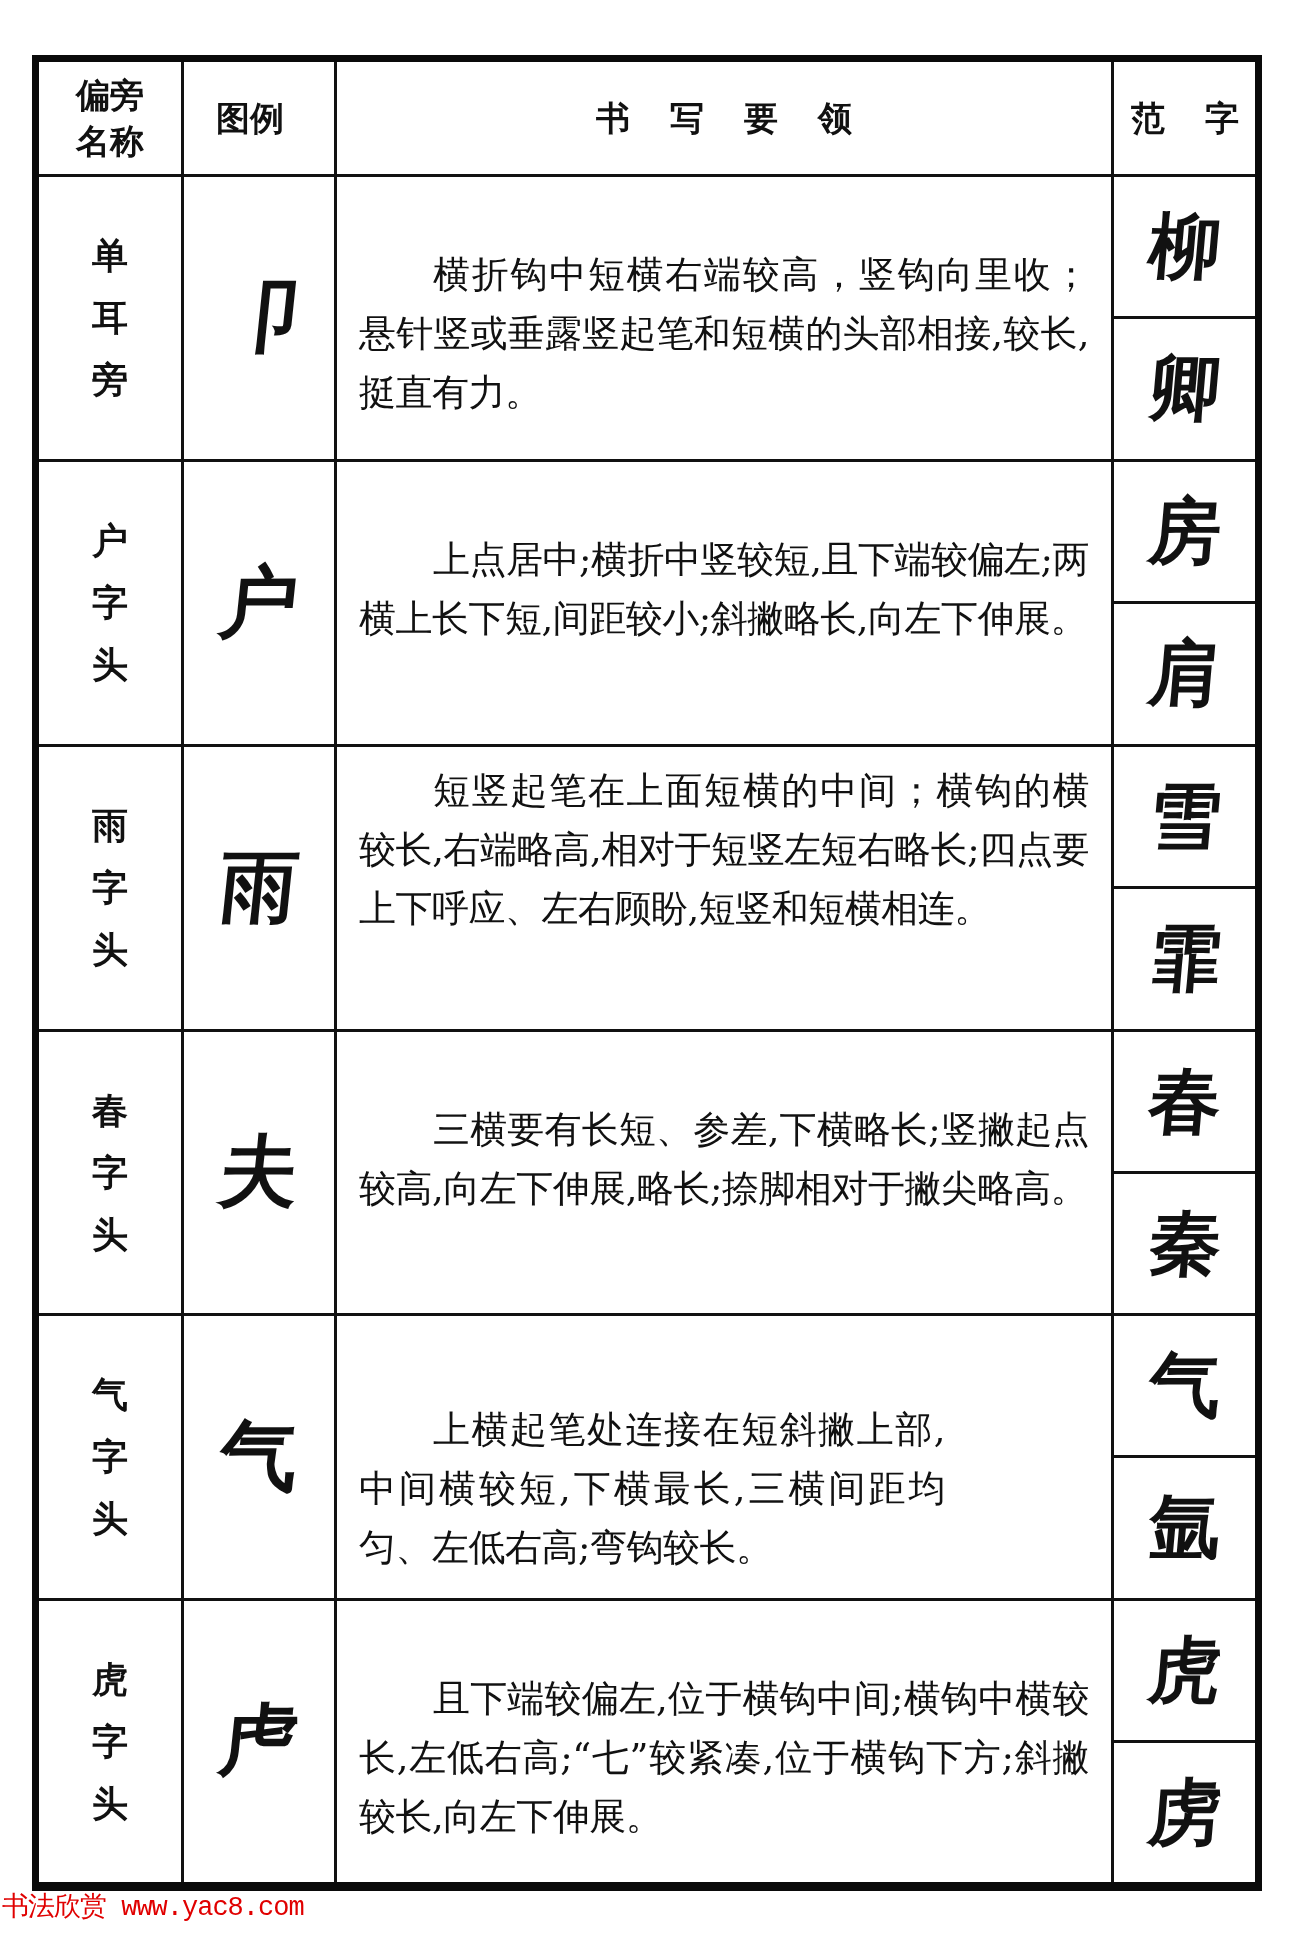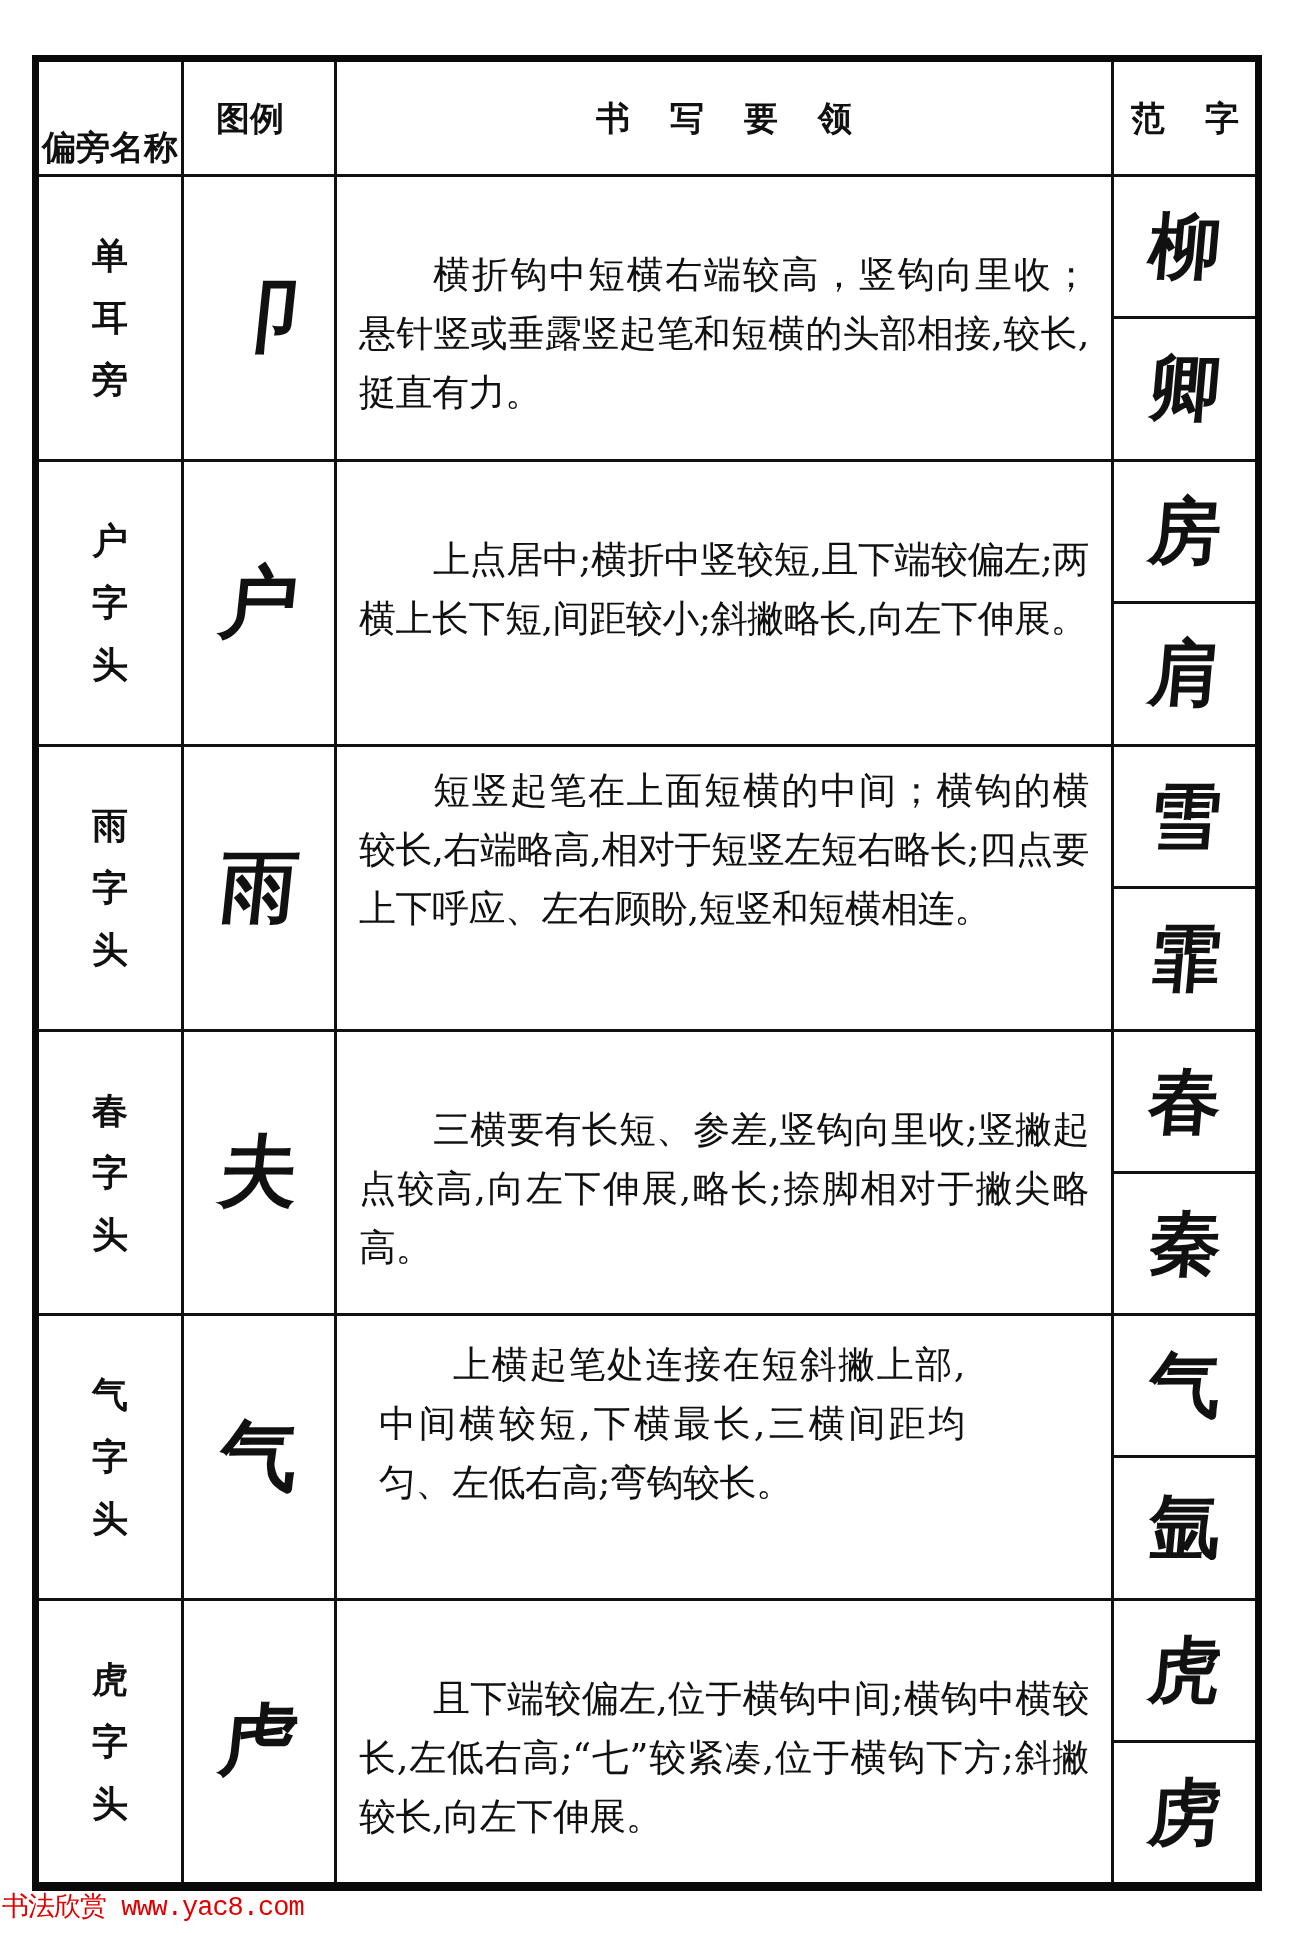--- a/index.html
+++ b/index.html
@@ -38,21 +38,21 @@
   <div class="hline" style="left:0;right:0;top:1251px;"></div>
   <div class="hline" style="left:0;right:0;top:1536px;"></div>
 
   <div class="hline" style="left:1072px;right:0;top:254px;"></div>
   <div class="hline" style="left:1072px;right:0;top:539px;"></div>
   <div class="hline" style="left:1072px;right:0;top:824px;"></div>
   <div class="hline" style="left:1072px;right:0;top:1109px;"></div>
   <div class="hline" style="left:1072px;right:0;top:1393px;"></div>
   <div class="hline" style="left:1072px;right:0;top:1678px;"></div>
 
-  <div class="cell hdr-text" style="left:0;top:0;width:142px;height:112px;flex-direction:row;margin-top:29px;">
+  <div class="cell hdr-text" style="left:0;top:0;width:142px;height:112px;flex-direction:column;">
     <span>偏旁</span>
     <span>名称</span>
   </div>
   <div class="cell hdr-text" style="left:136px;top:0;width:150px;height:112px;">图例</div>
   <div class="cell hdr-text" style="left:298px;top:0;width:774px;height:112px;">
     <span class="hdr-spaced">书写要领</span>
   </div>
   <div class="cell hdr-text" style="left:1075px;top:0;width:142px;height:112px;">
     <span class="hdr-spaced">范字</span>
   </div>
@@ -113,38 +113,38 @@
 
   <div class="cell name-col" style="left:0;top:970px;width:142px;height:281px;">
     <span>春</span>
     <span>字</span>
     <span>头</span>
   </div>
   <div class="cell" style="left:145px;top:970px;width:150px;height:281px;">
     <span class="radical">夫</span>
   </div>
   <div class="cell desc" style="left:298px;top:970px;width:774px;height:281px;">
-    <p>三横要有长短、参差,竖钩向里收;竖撇起点较高,向左下伸展,略长;捺脚相对于撇尖略高。</p>
+    <p>三横要有长短、参差,下横略长;竖撇起点较高,向左下伸展,略长;捺脚相对于撇尖略高。</p>
   </div>
   <div class="cell" style="left:1075px;top:970px;width:142px;height:139px;">
     <span class="example">春</span>
   </div>
   <div class="cell" style="left:1075px;top:1112px;width:142px;height:139px;">
     <span class="example">秦</span>
   </div>
 
   <div class="cell name-col" style="left:0;top:1254px;width:142px;height:282px;">
     <span>气</span>
     <span>字</span>
     <span>头</span>
   </div>
   <div class="cell" style="left:145px;top:1254px;width:150px;height:282px;">
     <span class="radical">气</span>
   </div>
-  <div class="cell desc" style="left:298px;top:1205px;width:630px;height:282px;margin-left:20px;">
+  <div class="cell desc" style="left:298px;top:1270px;width:630px;height:282px;">
     <p>上横起笔处连接在短斜撇上部,中间横较短,下横最长,三横间距均匀、左低右高;弯钩较长。</p>
   </div>
   <div class="cell" style="left:1075px;top:1254px;width:142px;height:139px;">
     <span class="example">气</span>
   </div>
   <div class="cell" style="left:1075px;top:1396px;width:142px;height:140px;">
     <span class="example">氩</span>
   </div>
 
   <div class="cell name-col" style="left:0;top:1539px;width:142px;height:281px;">

